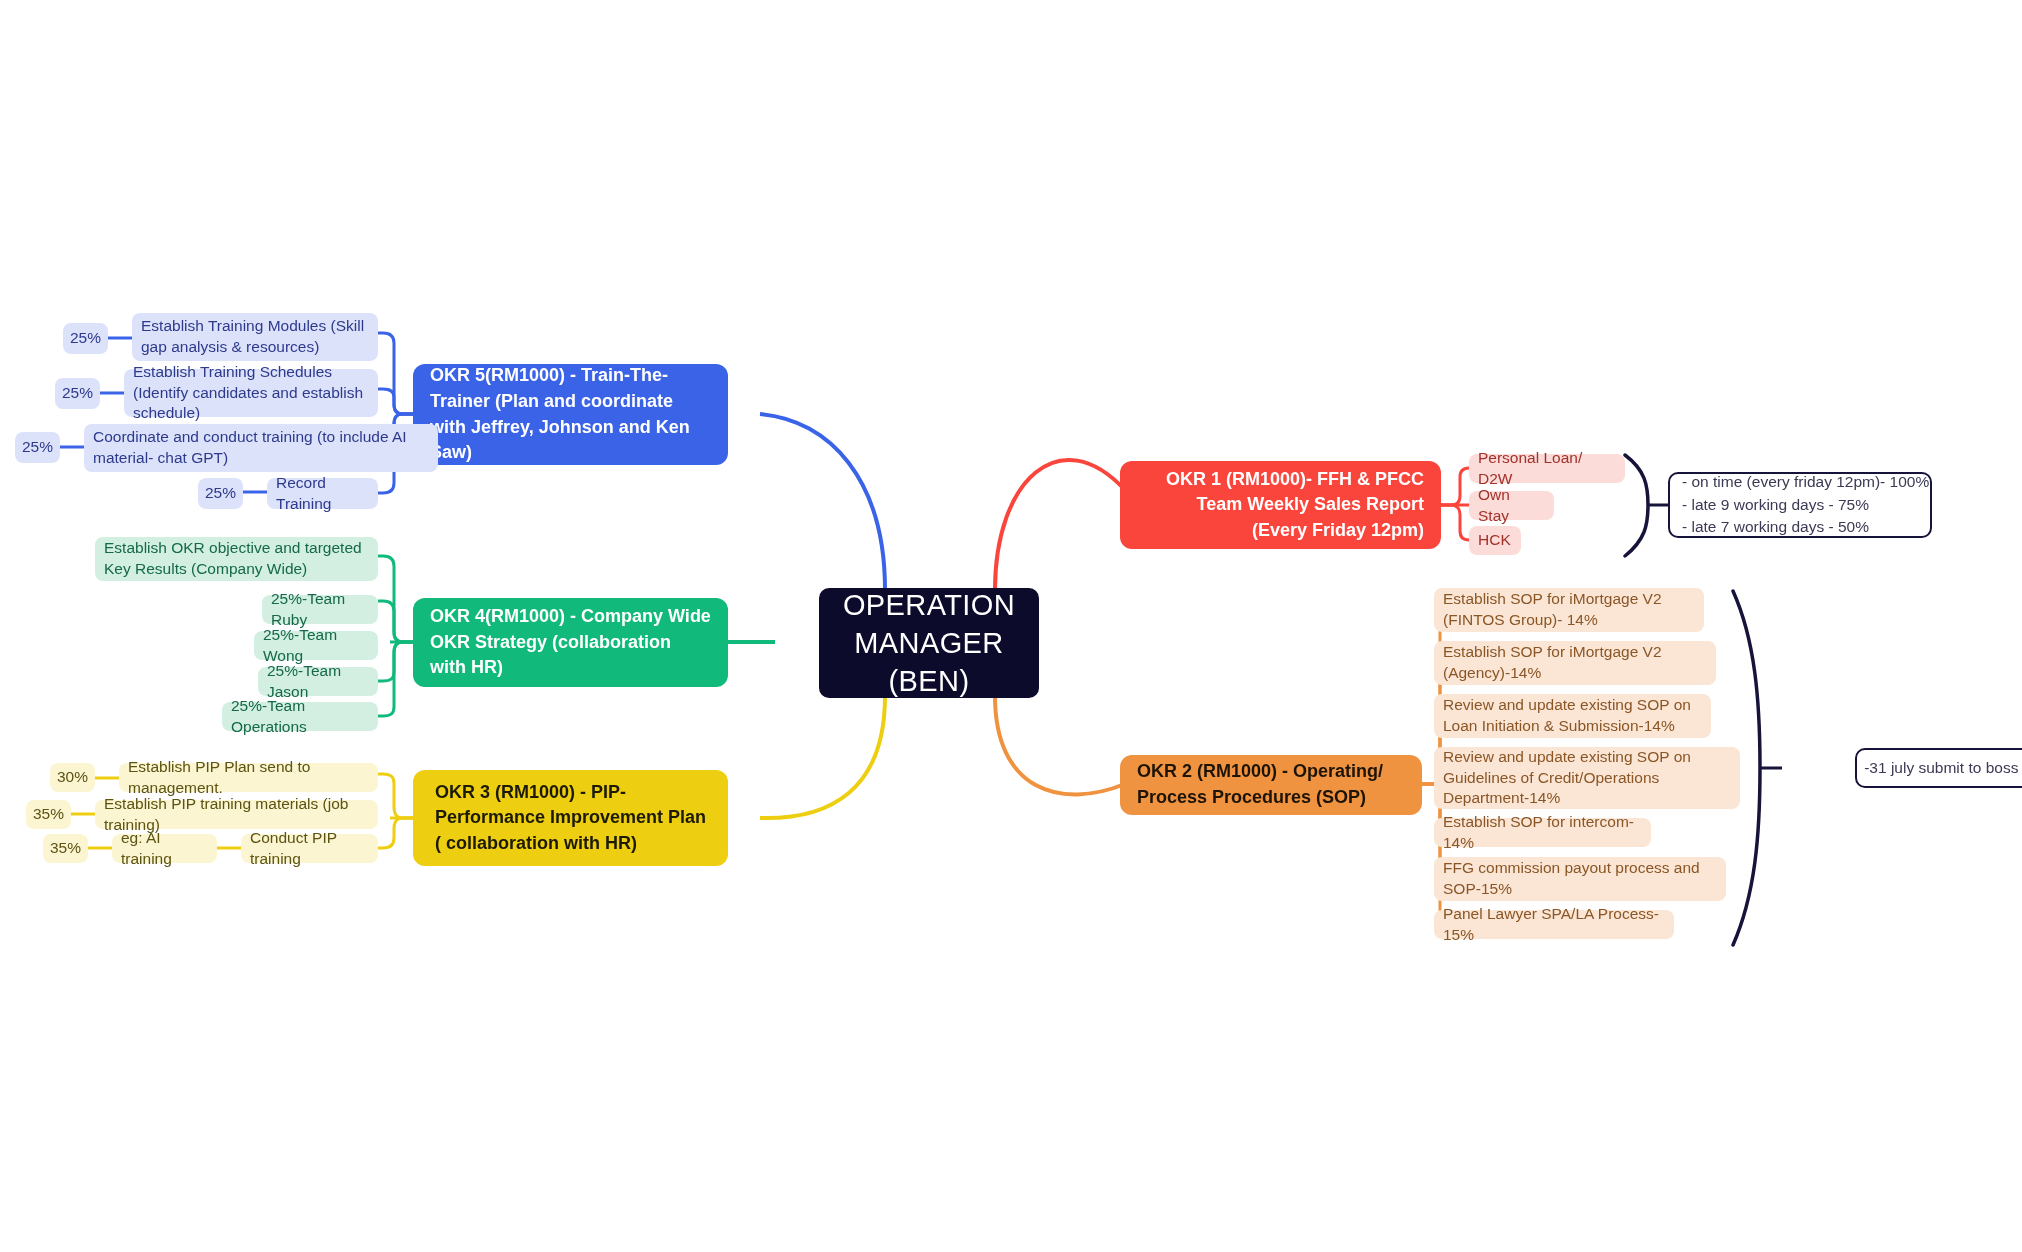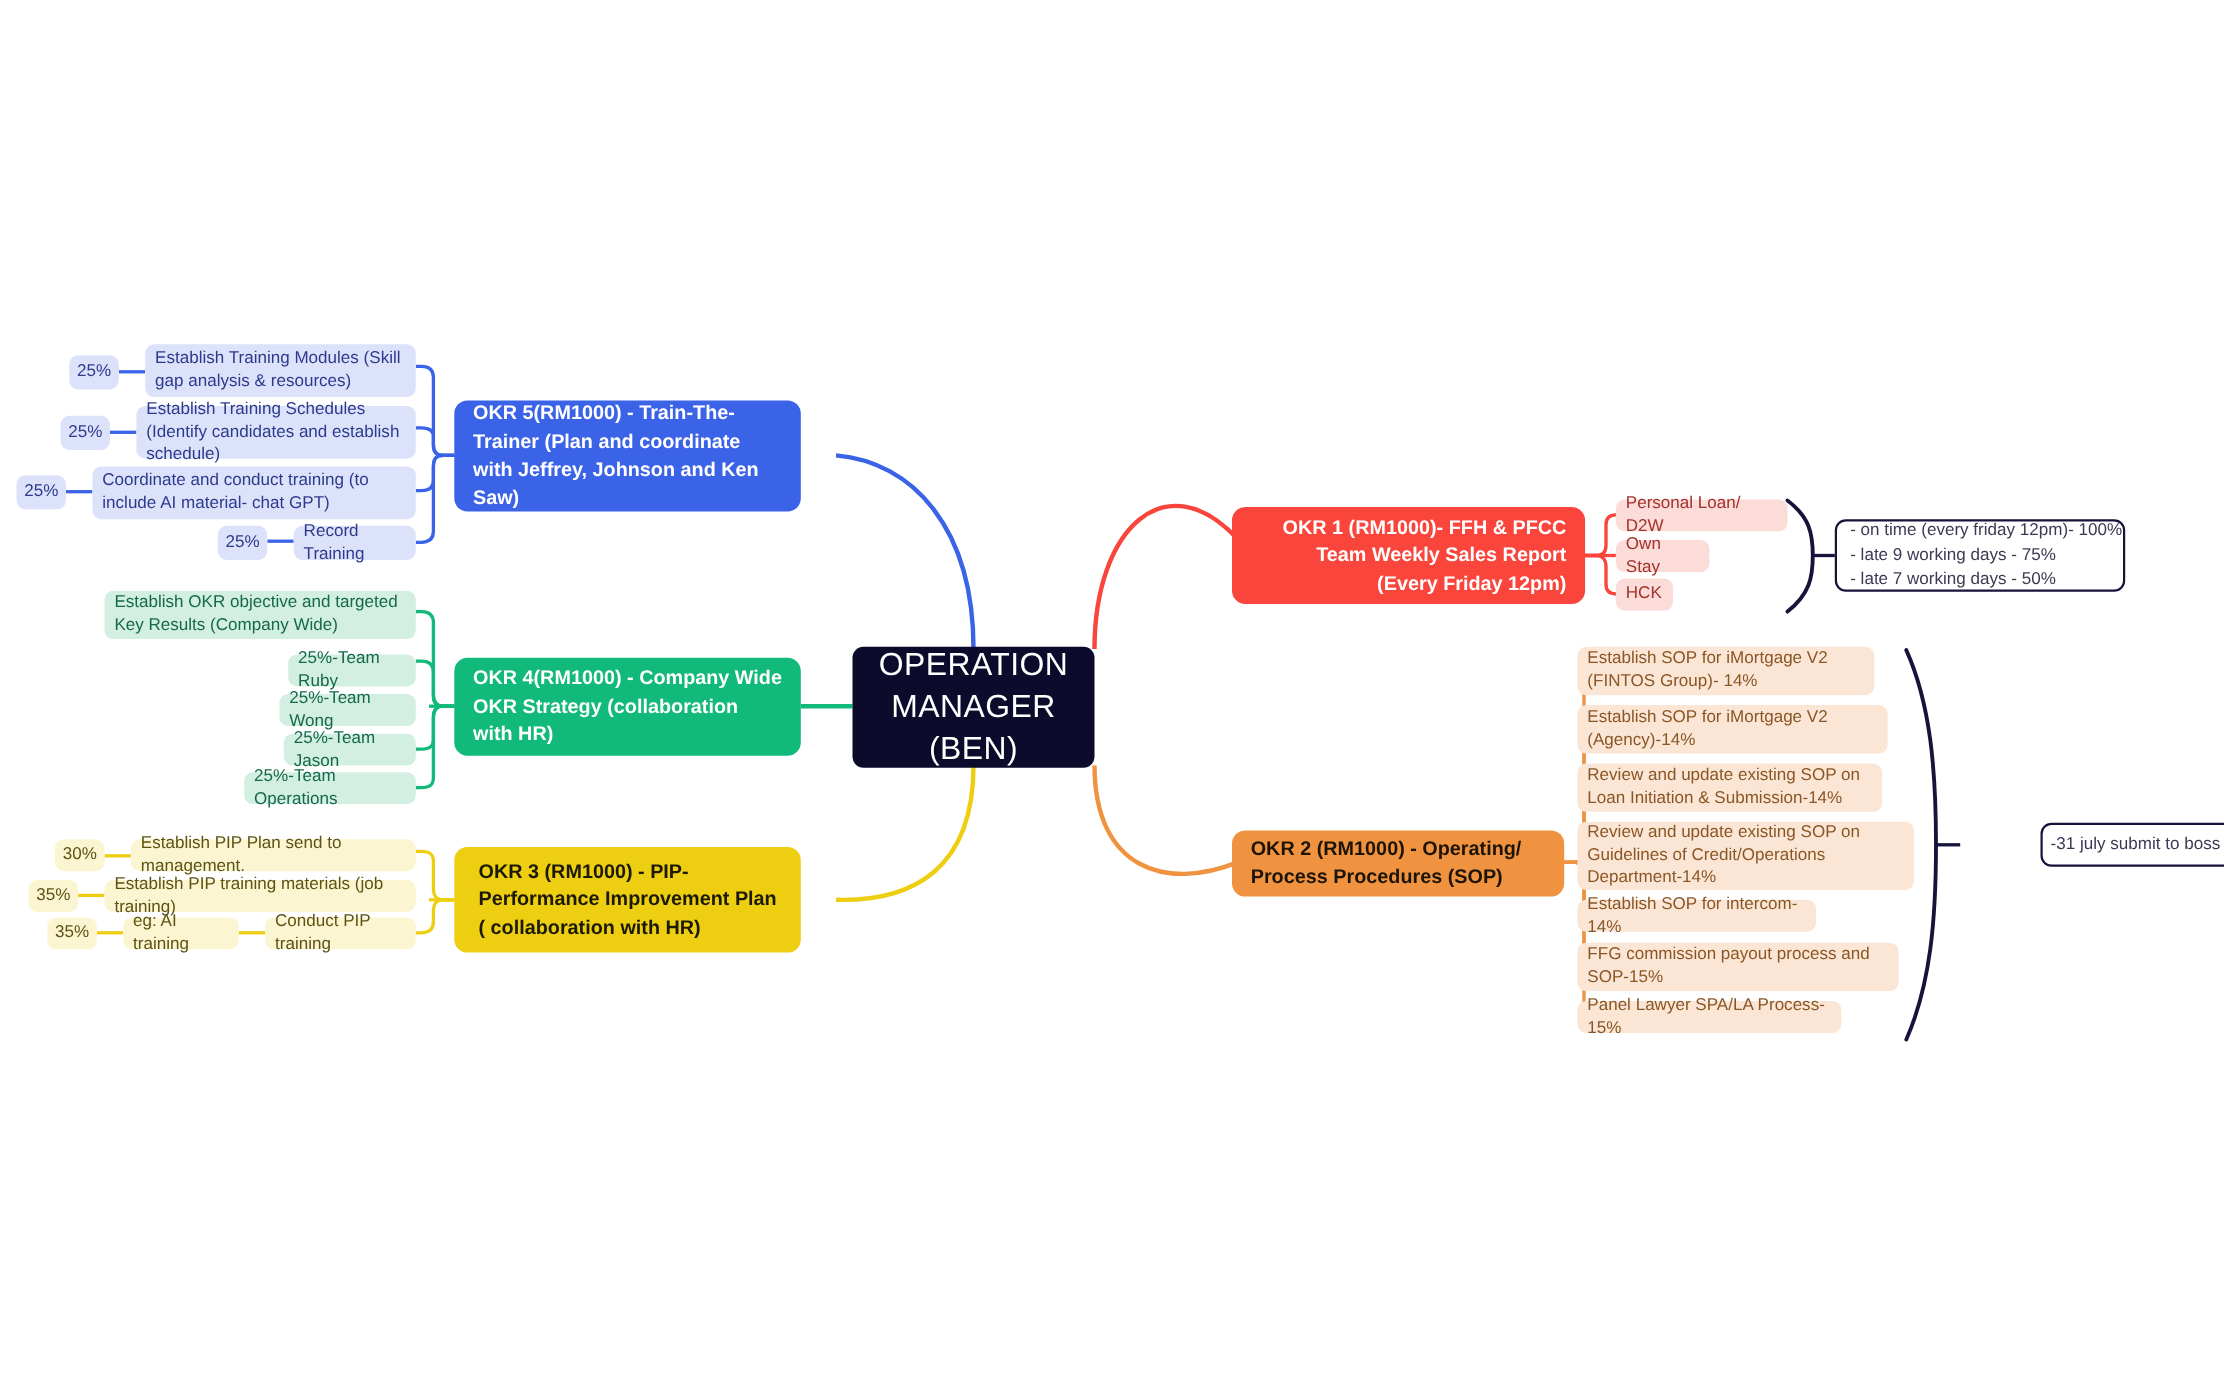--- a/index.html
+++ b/index.html
@@ -10,20 +10,21 @@
   #canvas{position:absolute;left:0;top:0;width:2022px;height:1252px;}
   svg#links{position:absolute;left:0;top:0;width:2022px;height:1252px;pointer-events:none;}
   .node{position:absolute;box-sizing:border-box;}
 
   
   .root{
     background:#0d0b2b;color:#ffffff;border-radius:10px;
     font-size:29px;font-weight:400;letter-spacing:.4px;line-height:1.32;
     display:flex;align-items:center;text-align:center;
     padding:14px 18px;
+    margin-left:44px;
   }
 
   
   .okr{
     border-radius:12px;color:#ffffff;font-weight:bold;
     font-size:18px;line-height:1.42;padding:15px 17px;
     display:flex;align-items:center;
   }
   .okr5{background:#3b63e8;}
   .okr4{background:#11b97a;}
@@ -122,21 +123,21 @@
     <span>25%</span>
   </div>
 
   <div class="node pill blue-pill" style="left:124px;top:369px;width:254px;height:48px;">
     <span>Establish Training Schedules (Identify candidates and establish schedule)</span>
   </div>
   <div class="node pill blue-pill one-line" style="left:55px;top:378px;width:45px;height:31px;justify-content:center;">
     <span>25%</span>
   </div>
 
-  <div class="node pill blue-pill" style="left:84px;top:424px;width:294px;height:48px;">
+  <div class="node pill blue-pill" style="left:84px;top:424px;width:354px;height:48px;">
     <span>Coordinate and conduct training (to include AI material- chat GPT)</span>
   </div>
   <div class="node pill blue-pill one-line" style="left:15px;top:432px;width:45px;height:31px;justify-content:center;">
     <span>25%</span>
   </div>
 
   <div class="node pill blue-pill one-line" style="left:267px;top:478px;width:111px;height:31px;justify-content:center;">
     <span>Record Training</span>
   </div>
   <div class="node pill blue-pill one-line" style="left:198px;top:478px;width:45px;height:31px;justify-content:center;">

